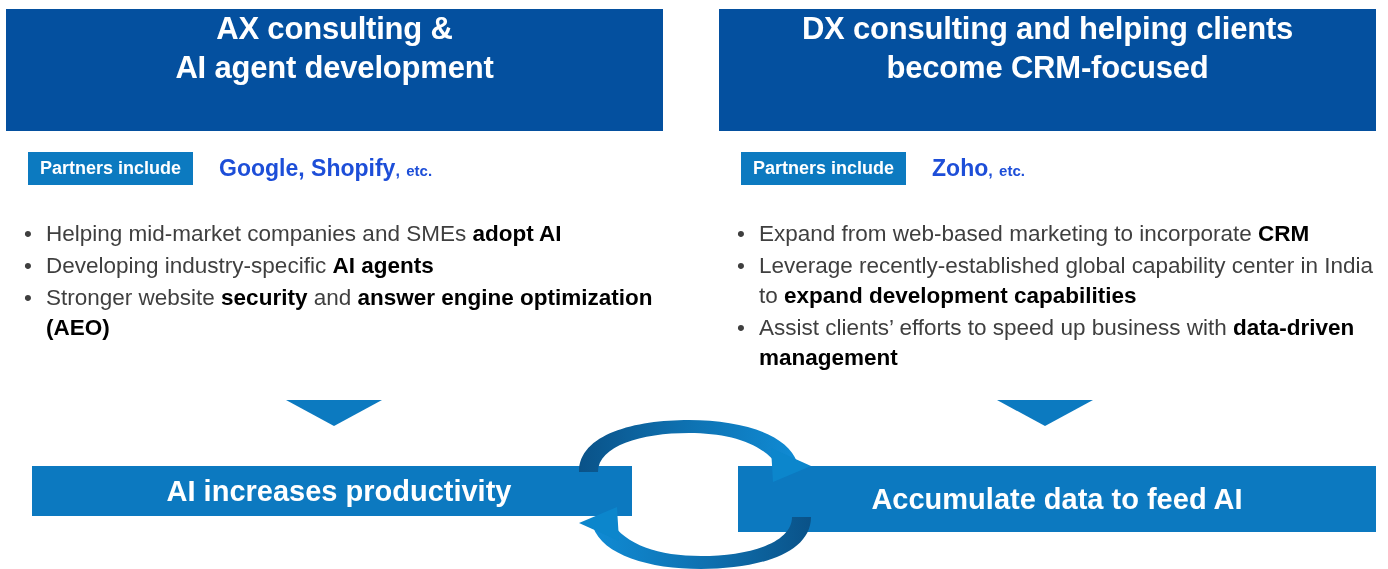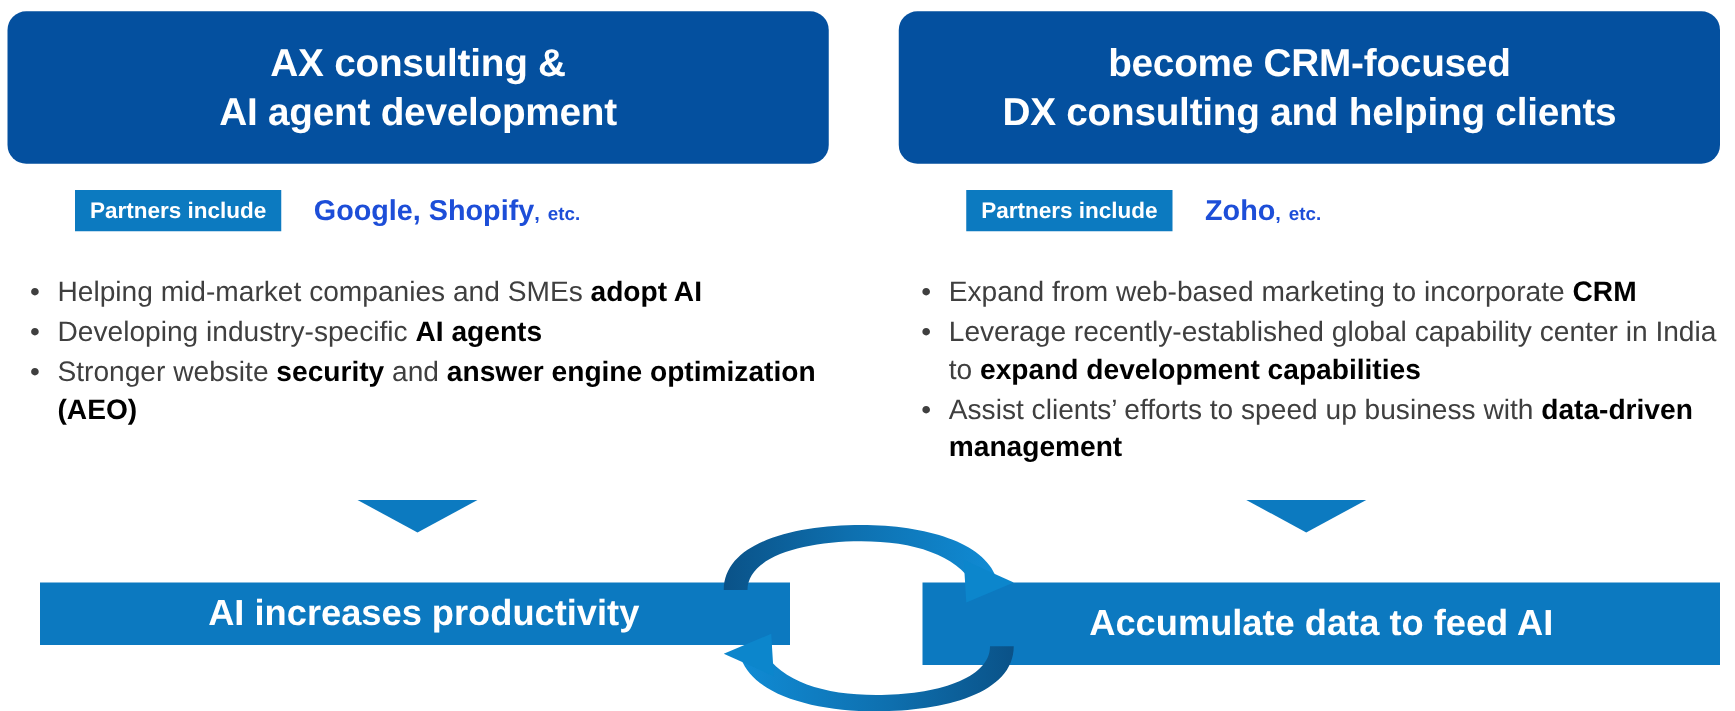--- a/index.html
+++ b/index.html
@@ -19,42 +19,39 @@
     background: #ffffff;
     overflow: hidden;
   }
 
   
   .header-banner {
     position: absolute;
     background: #04509F;
     color: #ffffff;
     display: flex;
-    align-items: center;
     justify-content: center;
     text-align: center;
     font-weight: bold;
     font-size: 31px;
     line-height: 1.26;
     letter-spacing: -0.2px;
     padding: 0 10px;
     box-sizing: border-box;
-    border-radius: 15px;
   }
   #header-left  { left: 6px;   top: 9px; width: 657px; height: 122px; }
   #header-right { left: 719px; top: 9px; width: 657px; height: 122px; }
   .header-banner .line { display: block; }
 
   
   .partners-row {
     position: absolute;
     display: flex;
     align-items: center;
     height: 32px;
-    margin-left: 32px;
   }
   #partners-left  { left: 28px;  top: 152px; }
   #partners-right { left: 741px; top: 152px; }
 
   .partners-badge {
     background: #0C7AC0;
     color: #ffffff;
     font-weight: bold;
     font-size: 18px;
     line-height: 1;
@@ -166,22 +163,22 @@
     </div>
 
   <div class="down-arrow" id="down-arrow-left"></div>
 
   <div class="bottom-bar" id="bottom-bar-left">
     <span>AI increases productivity</span>
   </div>
 
   <div class="header-banner" id="header-right">
     <div>
+      <span class="line">DX consulting and helping clients</span>
       <span class="line">become CRM-focused</span>
-      <span class="line">DX consulting and helping clients</span>
     </div>
   </div>
 
   <div class="partners-row" id="partners-right">
     <span class="partners-badge">Partners include</span>
     <span class="partners-names"><span>Zoho</span><span class="comma">,</span> <span class="etc">etc.</span></span>
   </div>
 
   <div class="bullets" id="bullets-right">
       <div class="bullet-item"><span class="dot">•</span><span><span>Expand from web-based marketing to incorporate </span><b>CRM</b></span></div>

